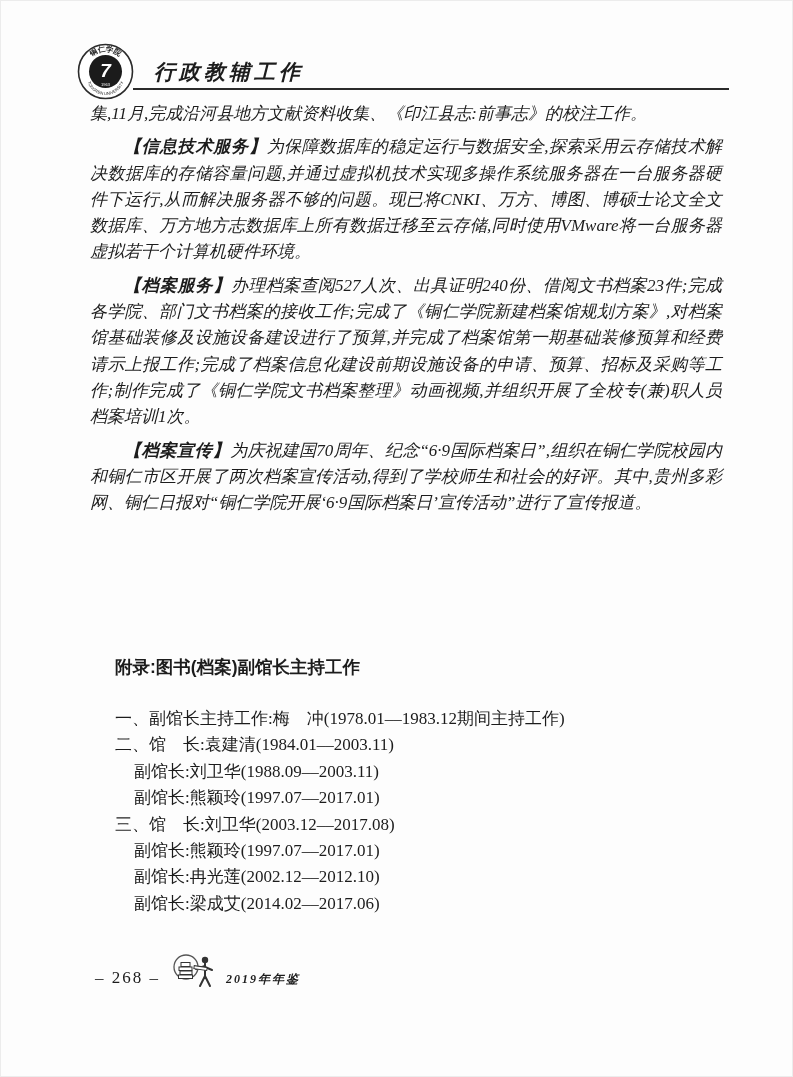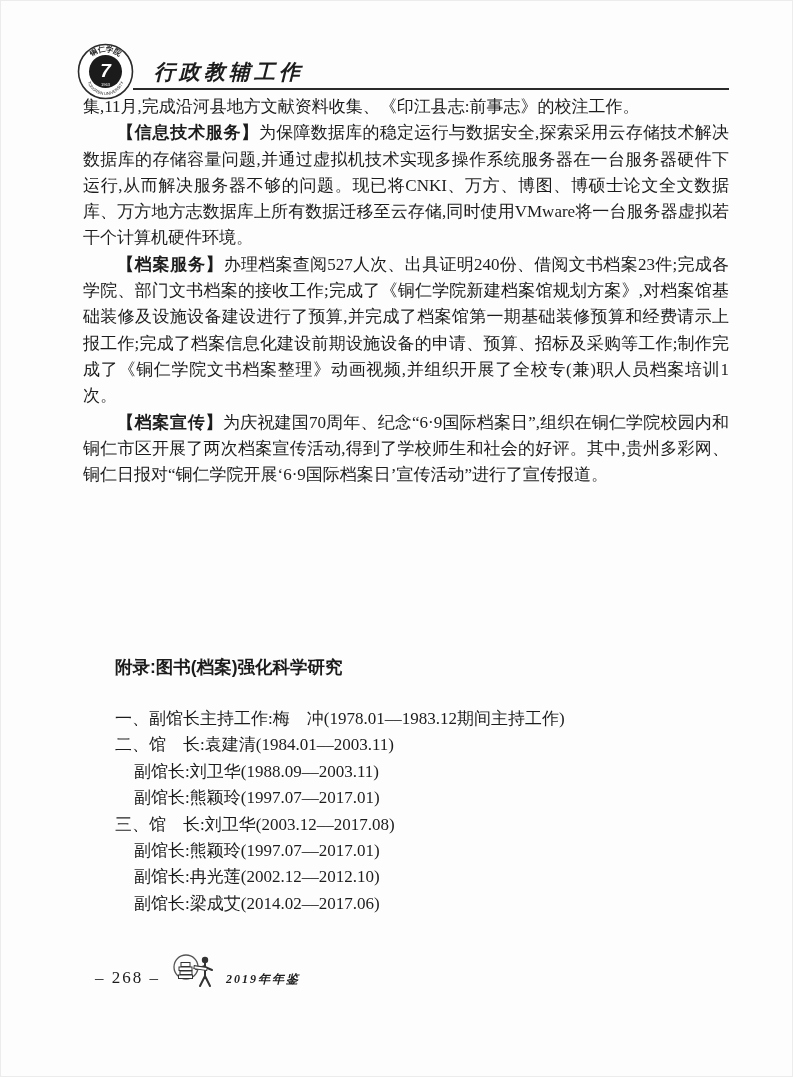--- a/index.html
+++ b/index.html
@@ -13,21 +13,21 @@
   .logo{position:absolute;left:77px;top:43px;width:57px;height:57px;}
   .hdr-title{
     position:absolute;left:154px;top:58px;font-size:21px;font-style:italic;font-weight:600;
     letter-spacing:4px;font-family:"Liberation Serif","DejaVu Serif",serif;
   }
   
   .bodytext{
     position:absolute;left:83px;top:94px;width:646px;
     font-size:17px;line-height:26.3px;text-align:justify;
   }
-  .bodytext p{margin:0;}
+  .bodytext p{margin:7px;font-style:italic;}
   .para.indent{text-indent:2em;}
   .seclabel{
     font-family:"Liberation Sans","DejaVu Sans",sans-serif;
     font-weight:700;letter-spacing:0.5px;
   }
   
   .appendix{position:absolute;left:83px;top:655px;width:646px;font-size:17px;}
   .appendix-title{
     margin:0 0 0 32px;font-family:"Liberation Sans","DejaVu Sans",sans-serif;
     font-weight:700;font-size:17.5px;
@@ -77,21 +77,21 @@
     <p class="para indent"><span class="seclabel">【信息技术服务】</span><span>为保障数据库的稳定运行与数据安全,探索采用云存储技术解决数据库的存储容量问题,并通过虚拟机技术实现多操作系统服务器在一台服务器硬件下运行,从而解决服务器不够的问题。现已将CNKI、万方、博图、博硕士论文全文数据库、万方地方志数据库上所有数据迁移至云存储,同时使用VMware将一台服务器虚拟若干个计算机硬件环境。</span></p>
 
     <p class="para indent"><span class="seclabel">【档案服务】</span><span>办理档案查阅527人次、出具证明240份、借阅文书档案23件;完成各学院、部门文书档案的接收工作;完成了《铜仁学院新建档案馆规划方案》,对档案馆基础装修及设施设备建设进行了预算,并完成了档案馆第一期基础装修预算和经费请示上报工作;完成了档案信息化建设前期设施设备的申请、预算、招标及采购等工作;制作完成了《铜仁学院文书档案整理》动画视频,并组织开展了全校专(兼)职人员档案培训1次。</span></p>
 
     <p class="para indent"><span class="seclabel">【档案宣传】</span><span>为庆祝建国70周年、纪念“6·9国际档案日”,组织在铜仁学院校园内和铜仁市区开展了两次档案宣传活动,得到了学校师生和社会的好评。其中,贵州多彩网、铜仁日报对“铜仁学院开展‘6·9国际档案日’宣传活动”进行了宣传报道。</span></p>
 
 
   </div>
 
   <div class="appendix">
-    <p class="appendix-title">附录:图书(档案)强化科学研究</p>
+    <p class="appendix-title">附录:图书(档案)副馆长主持工作</p>
     <div class="entries">
       <div class="entry l0">一、副馆长主持工作:梅　冲(1978.01––1983.12期间主持工作)</div>
       <div class="entry l0">二、馆　长:袁建清(1984.01––2003.11)</div>
       <div class="entry l1">副馆长:刘卫华(1988.09––2003.11)</div>
       <div class="entry l1">副馆长:熊颖玲(1997.07––2017.01)</div>
       <div class="entry l0">三、馆　长:刘卫华(2003.12––2017.08)</div>
       <div class="entry l1">副馆长:熊颖玲(1997.07––2017.01)</div>
       <div class="entry l1">副馆长:冉光莲(2002.12––2012.10)</div>
       <div class="entry l1">副馆长:梁成艾(2014.02––2017.06)</div>
     </div>

